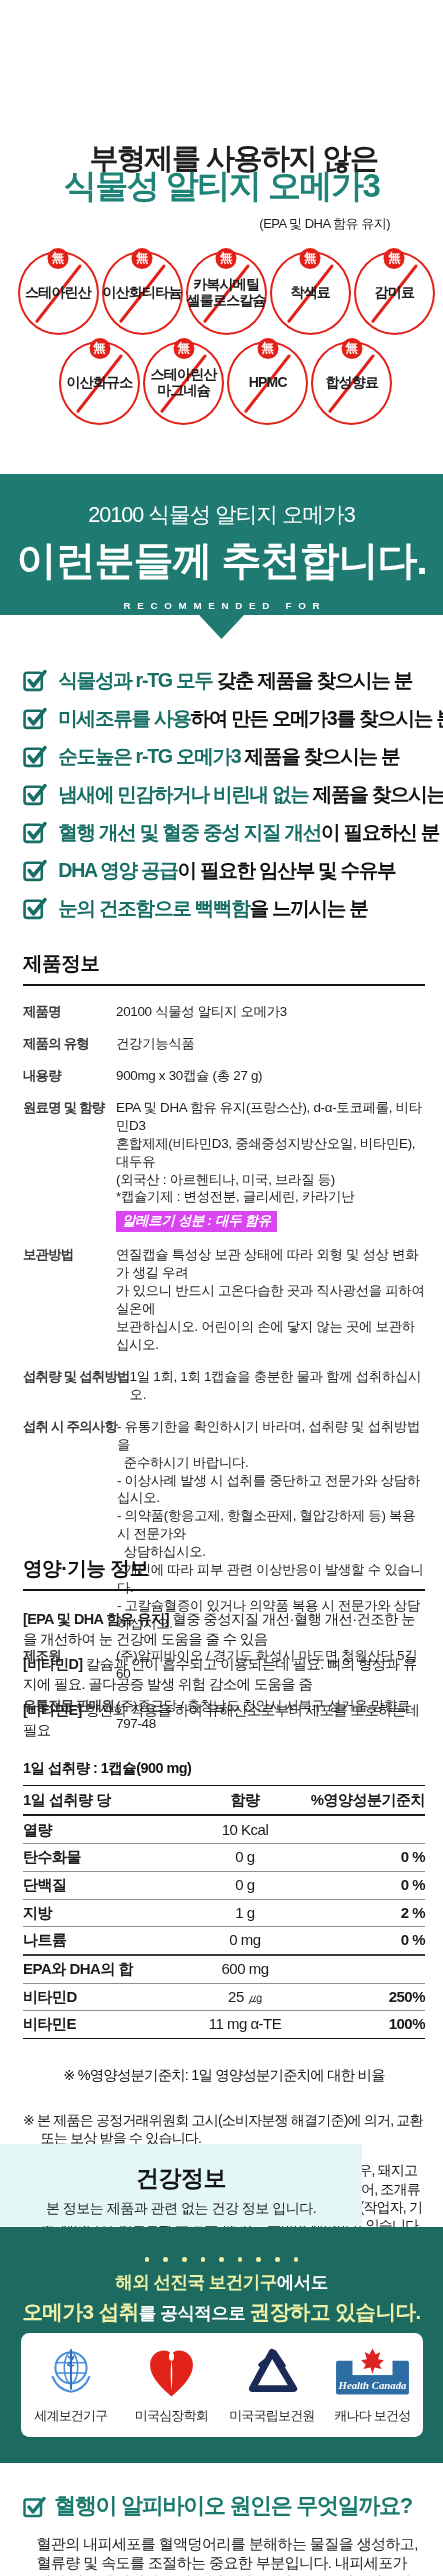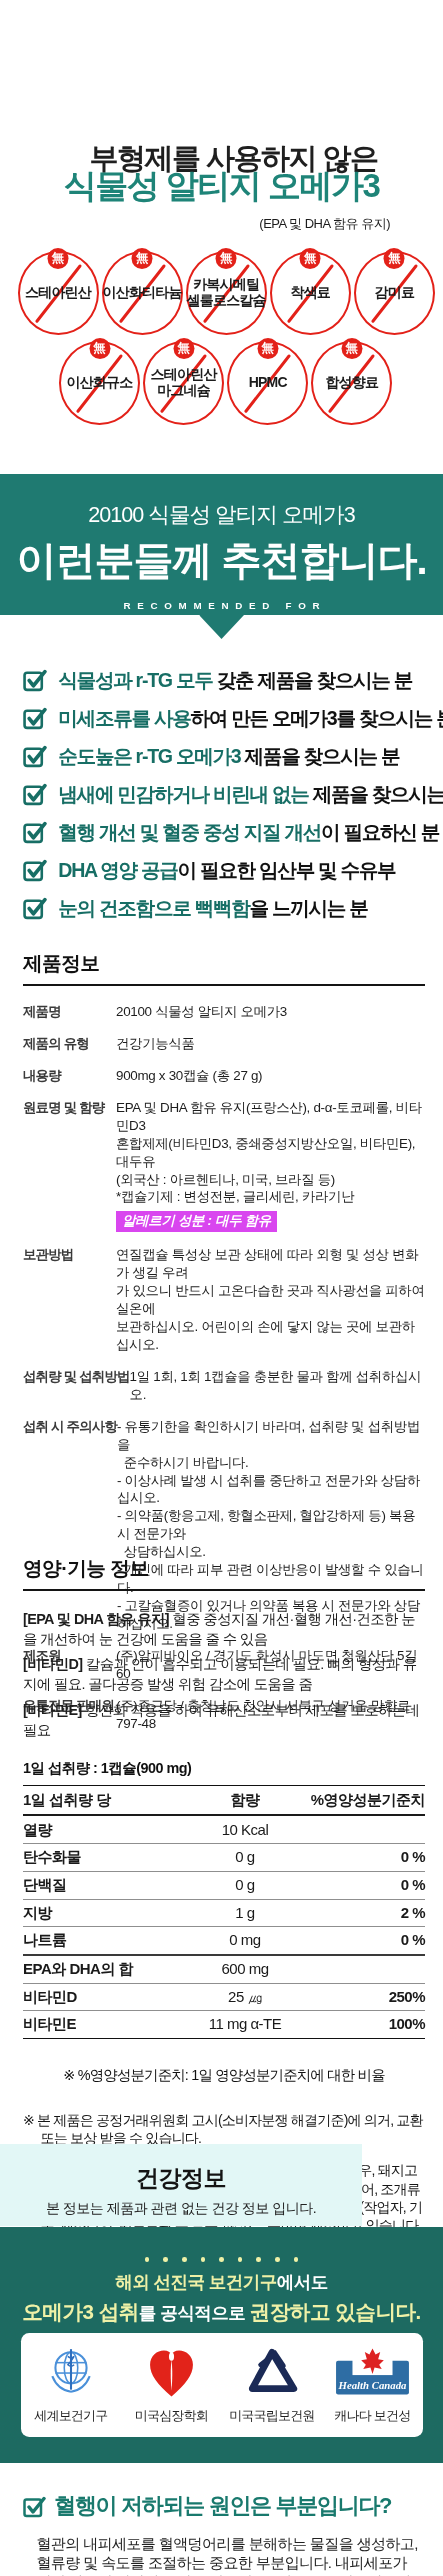--- a/index.html
+++ b/index.html
@@ -427,20 +427,20 @@
       <div class="oname">캐나다 보건성</div>
     </div>
   </div>
 
   <section class="sec" id="art-blood">
     <div class="artHead">
       <svg class="cbx" viewBox="0 0 46 46">
           <rect x="3" y="9" width="33" height="33" rx="4" fill="none" stroke="#19796d" stroke-width="5"></rect>
           <path d="M12 24 L20 34 L42 7" fill="none" stroke="#19796d" stroke-width="7" stroke-linecap="round" stroke-linejoin="round"></path>
         </svg>
-      <h4>혈행이 저하되는 원인은 부분입니다?</h4>
+      <h4>혈행이 알피바이오 원인은 무엇일까요?</h4>
     </div>
     <p class="artBody">혈관의 내피세포를 혈액덩어리를 분해하는 물질을 생성하고, 혈류량 및 속도를 조절하는 중요한 부분입니다. 내피세포가 어떤 자극에 의하여 손상을 받으면, 그 안으로 콜레스테롤이 쌓여, 플라그를 형성하게 됩니다. 플라그가 쌓인 혈관 부분은 부풀어 오르게 되고, 혈관이 좁아져 혈액의 흐름을 방해할 수 있습니다. 높은 혈당, 높은 혈압, 높은 LDL 콜레스테롤, 흡연과 스트레스로 인한 혈관 수축, 과체중도 혈액 흐름을 저하 시킬 수 있습니다</p>
 
   </section>
 
 </div>
 
 
 </body></html>

